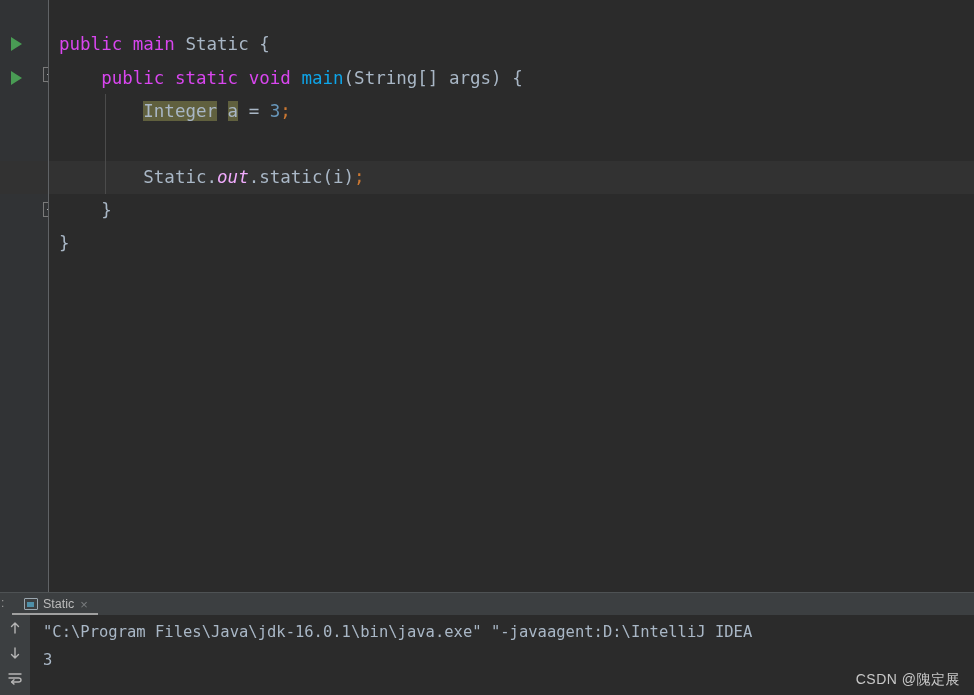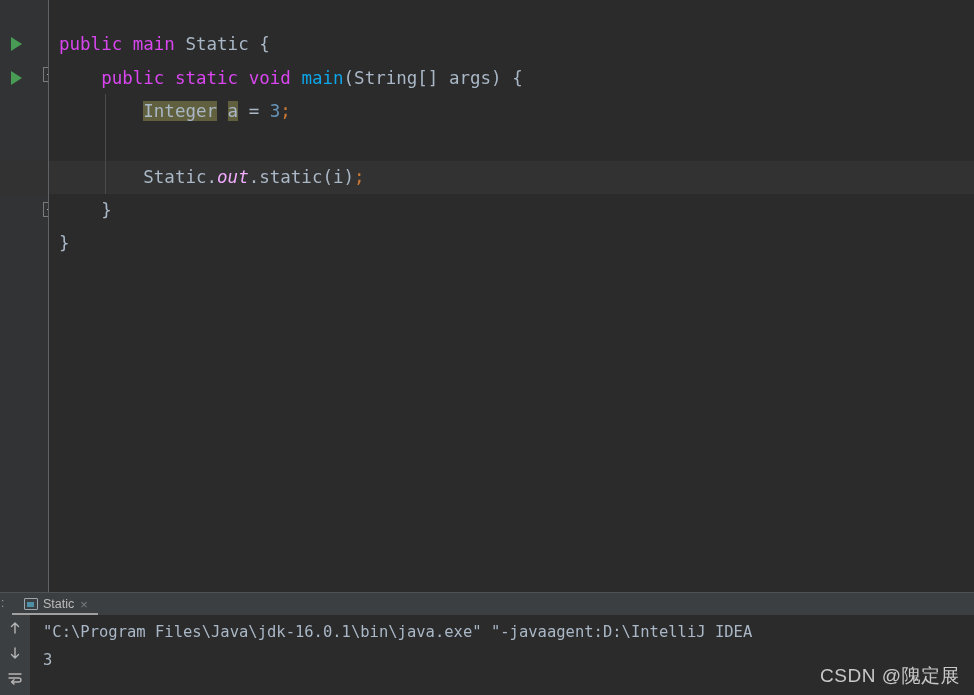--- a/index.html
+++ b/index.html
@@ -241,21 +241,21 @@
     width: 1px; height: 80px;
     background: #2b2b2b;
   }
 
   
   .watermark {
     position: absolute;
     right: 14px;
     bottom: 6px;
     font-family: "Liberation Sans", sans-serif;
-    font-size: 19px;
+    font-size: 14px;
     color: #c8c8c8;
     letter-spacing: 0.5px;
     z-index: 20;
   }
 </style>
 </head>
 <body>
 
 <div id="app">
 

